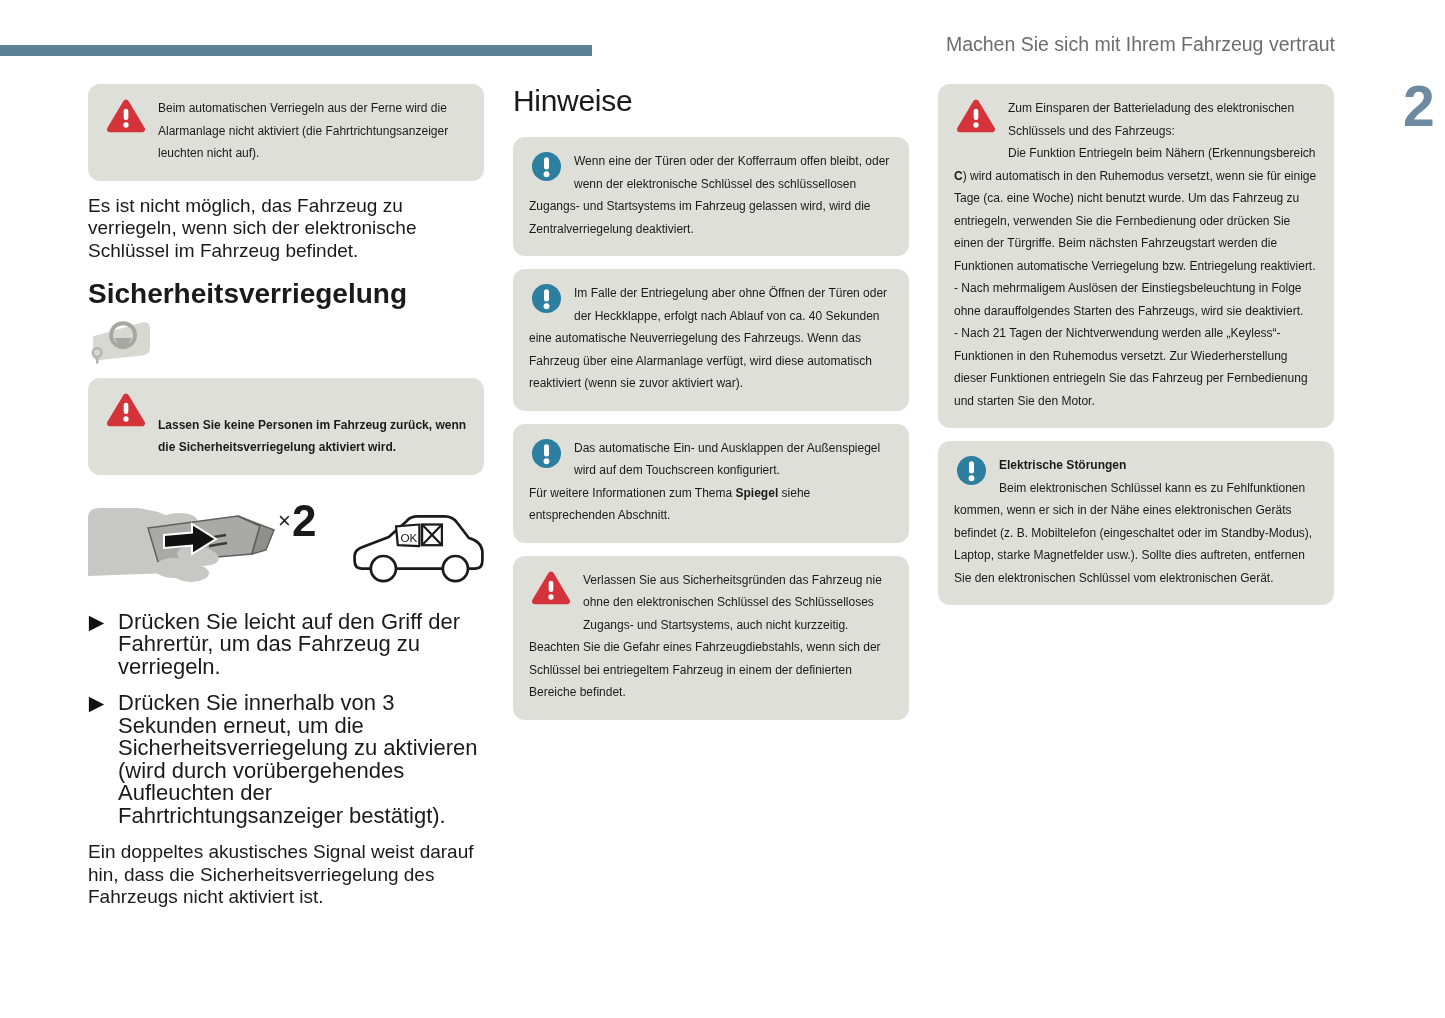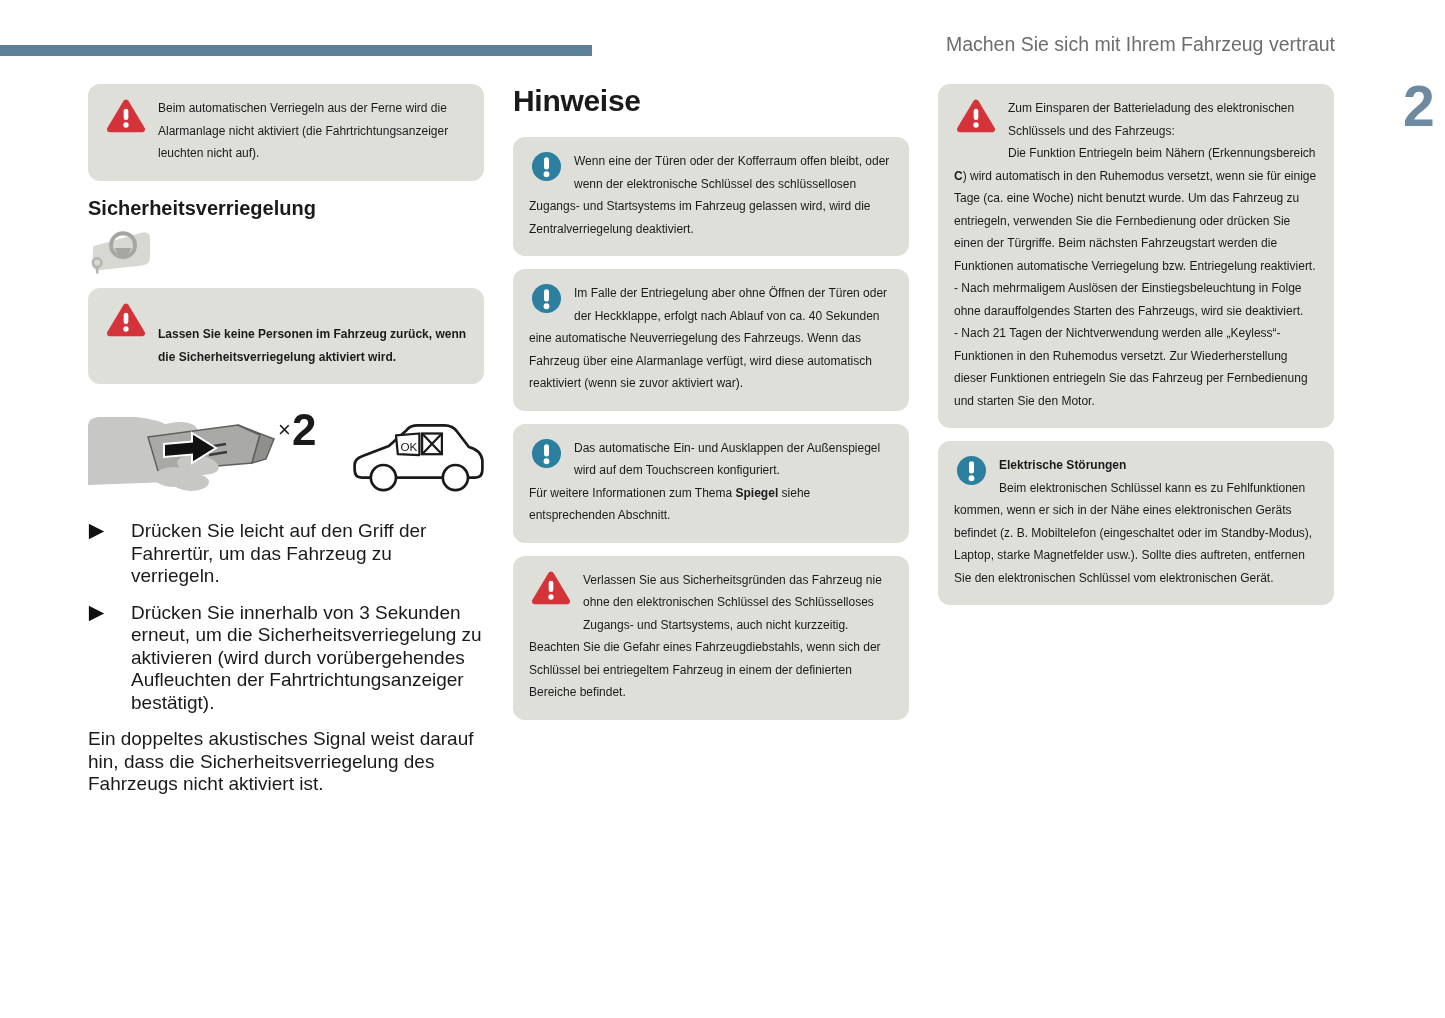--- a/index.html
+++ b/index.html
@@ -17,28 +17,28 @@
   .col2 { left:513px; }
   .col3 { left:938px; }
 
   .box { background:#dfdfda; border-radius:12px; padding:13px 16px 16px 16px;
          margin-bottom:13px; font-size:12px; line-height:22.5px; overflow:hidden; }
   .icon-float { float:left; margin:1px 12px 4px 2px; }
   .pl { white-space: pre-line; }
   .bold { font-weight:bold; }
 
   p.body { font-size:19px; line-height:22.5px; margin:14px 0 14px 0; }
-  h3.sec { font-size:20px; font-weight:bold; margin:16px 0 6px 0; }
-  h2.hinweise { font-size:30px; font-weight:bold; margin:0 0 19px 0; letter-spacing:-0.3px; }
+  h3.sec { font-size:28px; font-weight:bold; margin:16px 0 6px 0; }
+  h2.hinweise { font-size:30px; font-weight:normal; margin:0 0 19px 0; letter-spacing:-0.3px; }
 
   .steering-pic { display:block; margin:2px 0 8px 0; }
 
   .illu-row { display:flex; align-items:flex-start; gap:8px; margin:10px 0 4px 0; }
 
-  .bullet { display:flex; gap:26px; margin:14px 0; font-size:19px; line-height:22.5px; }
+  .bullet { display:flex; gap:13px; margin:14px 0; font-size:22px; line-height:22.5px; }
   .bullet .tri { flex:0 0 auto; margin-top:3px; }
 
   svg text { font-family:"Liberation Sans", sans-serif; }
 </style>
 </head>
 <body>
 
 <div class="page">
 
   <div class="accent-bar"></div>
@@ -48,20 +48,21 @@
   <div class="col col1">
 
     <div class="box">
       <span class="icon-float"><svg viewBox="0 0 60 54" width="40" height="36">
             <polygon points="30,7 54,47 6,47" fill="#d43339" stroke="#d43339" stroke-width="9" stroke-linejoin="round"></polygon>
             <rect x="26.5" y="16" width="7" height="17" rx="3.5" fill="#fff"></rect>
             <circle cx="30" cy="40.5" r="4" fill="#fff"></circle>
           </svg></span><span class="pl">Beim automatischen Verriegeln aus der Ferne wird die Alarmanlage nicht aktiviert (die Fahrtrichtungsanzeiger leuchten nicht auf).</span>
     </div>
 
+    <p class="body">Es ist nicht möglich, das Fahrzeug zu verriegeln, wenn sich der elektronische Schlüssel im Fahrzeug befindet.</p>
 
     <h3 class="sec">Sicherheitsverriegelung</h3>
 
     <span class="steering-pic"><svg viewBox="0 0 76 52" width="74" height="50">
           <path d="M5 21 L55 7 Q64 5 64 13 L64 33 Q64 40 56 41 L10 46 Q4 46 4 40 Z" fill="#d8d8d3"></path>
           <circle cx="36" cy="20" r="12.5" fill="none" stroke="#a6a6a2" stroke-width="4"></circle>
           <path d="M27 23 L45 23 L41 30 Q36 33.5 31 30 Z" fill="#a6a6a2"></path>
           <circle cx="9" cy="38" r="4.5" fill="none" stroke="#b4b4b0" stroke-width="2.5"></circle>
           <rect x="7.8" y="42" width="2.6" height="7.5" fill="#b4b4b0"></rect>
         </svg></span>

